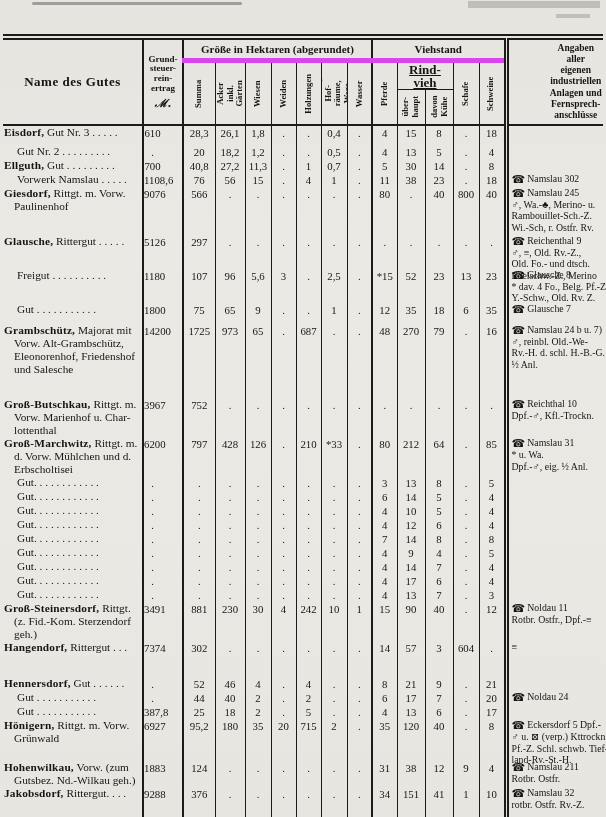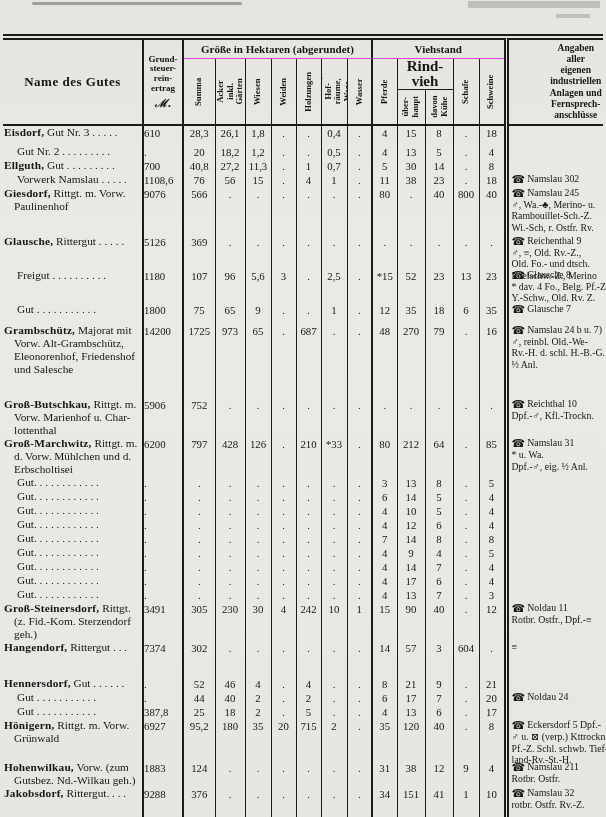--- a/index.html
+++ b/index.html
@@ -23,39 +23,39 @@
   col.c-v4{width:25px;} col.c-v5{width:26px;} col.c-v6{width:25px;}
   col.c-v7{width:25px;} col.c-v8{width:28px;} col.c-v9{width:28px;}
   col.c-v10{width:26px;} col.c-v11{width:27px;} col.c-note{width:97px;}
 
   thead th{padding:0;vertical-align:middle;font-weight:bold;}
   thead{border-top:2px solid #1c1b1a;}
   th,td{border:0 solid #1c1b1a;}
   .bl1{border-left:1px solid #1c1b1a;} .bl2{border-left:2px solid #1c1b1a;}
   .bld{border-left:5px double #1c1b1a;padding-left:40px;}
   thead{border-bottom:2px solid #1c1b1a;}
-  .grp{border-bottom:1px solid #d946ef;font-size:11px;height:18px;}
+  .grp{border-bottom:5px solid #d946ef;font-size:11px;height:18px;}
   .name-h{font-size:13px;letter-spacing:.5px;margin-top:16px;}
   .tax-h{font-size:9px;line-height:1.08;}
   .tax-h .taxlines{white-space:pre-line;}
   .tax-h .mark{font-style:italic;font-size:11px;margin-top:4px;font-family:"DejaVu Serif",serif;}
   .info-h{font-size:9.5px;line-height:1.16;white-space:pre-line;}
-  .rindgrp{font-size:15px;line-height:1;border-bottom:1px solid #1c1b1a;white-space:pre-line;height:16px;}
+  .rindgrp{font-size:13px;line-height:1;border-bottom:1px solid #1c1b1a;white-space:pre-line;height:16px;text-decoration:underline;}
   .vcell{height:50px;overflow:hidden;}
   .vr{height:100%;display:flex;align-items:center;justify-content:center;}
   .vr span{display:block;transform:rotate(-90deg);font-size:8.6px;font-weight:bold;white-space:pre-line;text-align:center;line-height:1.12;}
   .vshort{height:34px;}
 
   tbody td{vertical-align:top;padding:0;font-size:11px;}
   td.name{font-size:11.3px;line-height:1.16;padding-left:1px;}
   td.name .b{font-weight:bold;letter-spacing:.2px;}
   td.name .ind{padding-left:13px;display:block;}
   td.name .cont{padding-left:10px;}
   td.num{text-align:center;font-size:10.8px;line-height:1.2;padding-top:1px;white-space:nowrap;}
-  td.tax{text-align:left;padding-right:21px;}
+  td.tax{text-align:center;padding-right:21px;}
   td.note{position:relative;}
   .nwrap{position:absolute;top:0;left:3px;width:100px;font-size:9.8px;line-height:1.2;white-space:nowrap;}
   .nline{display:flex;align-items:baseline;gap:2px;}
   .phone{font-size:11px;line-height:1;position:relative;top:1px;}
 </style>
 </head>
 <body>
 
 <div class="paper"></div>
 <div class="art art1"></div>
@@ -269,21 +269,21 @@
               <div class="nline"><span class="phone">☎</span>Namslau 245</div>
               <div class="nline">♂, Wa.-♣, Merino- u.</div>
               <div class="nline">Rambouillet-Sch.-Z.</div>
               <div class="nline">Wi.-Sch, r. Ostfr. Rv.</div>
             </div>
           </td>
         </tr>
         <tr style="height: 34px;">
           <td class="name"><span><span class="b">Glausche,</span> Rittergut . . . . .</span></td>
           <td class="num tax bl2">5126</td>
-          <td class="num bl2">369</td>
+          <td class="num bl2">297</td>
           <td class="num bl1">.</td>
           <td class="num bl1">.</td>
           <td class="num bl1">.</td>
           <td class="num bl1">.</td>
           <td class="num bl1">.</td>
           <td class="num bl1">.</td>
           <td class="num bl2">.</td>
           <td class="num bl1">.</td>
           <td class="num bl1">.</td>
           <td class="num bl1">.</td>
@@ -364,21 +364,21 @@
             <div class="nwrap">
               <div class="nline"><span class="phone">☎</span>Namslau 24 b u. 7)</div>
               <div class="nline">♂, reinbl. Old.-We-</div>
               <div class="nline">Rv.-H. d. schl. H.-B.-G.</div>
               <div class="nline">½ Anl.</div>
             </div>
           </td>
         </tr>
         <tr style="height: 33px; font-family: Liberation Serif, serif;">
           <td class="name"><span><span class="b">Groß-Butschkau,</span> Rittgt. m.</span><div class="cont">Vorw. Marienhof u. Char-</div><div class="cont">lottenthal</div></td>
-          <td class="num tax bl2">5906</td>
+          <td class="num tax bl2">3967</td>
           <td class="num bl2">752</td>
           <td class="num bl1">.</td>
           <td class="num bl1">.</td>
           <td class="num bl1">.</td>
           <td class="num bl1">.</td>
           <td class="num bl1">.</td>
           <td class="num bl1">.</td>
           <td class="num bl2">.</td>
           <td class="num bl1">.</td>
           <td class="num bl1">.</td>
@@ -581,21 +581,21 @@
           <td class="num bl2">4</td>
           <td class="num bl1">13</td>
           <td class="num bl1">7</td>
           <td class="num bl1">.</td>
           <td class="num bl1">3</td>
           <td class="note bld"></td>
         </tr>
         <tr style="height: 36px;">
           <td class="name"><span><span class="b">Groß-Steinersdorf,</span> Rittgt.</span><div class="cont">(z. Fid.-Kom. Sterzendorf</div><div class="cont">geh.)</div></td>
           <td class="num tax bl2">3491</td>
-          <td class="num bl2">305</td>
+          <td class="num bl2">881</td>
           <td class="num bl1">230</td>
           <td class="num bl1">30</td>
           <td class="num bl1">4</td>
           <td class="num bl1">242</td>
           <td class="num bl1">10</td>
           <td class="num bl1">1</td>
           <td class="num bl2">15</td>
           <td class="num bl1">90</td>
           <td class="num bl1">40</td>
           <td class="num bl1">.</td>

